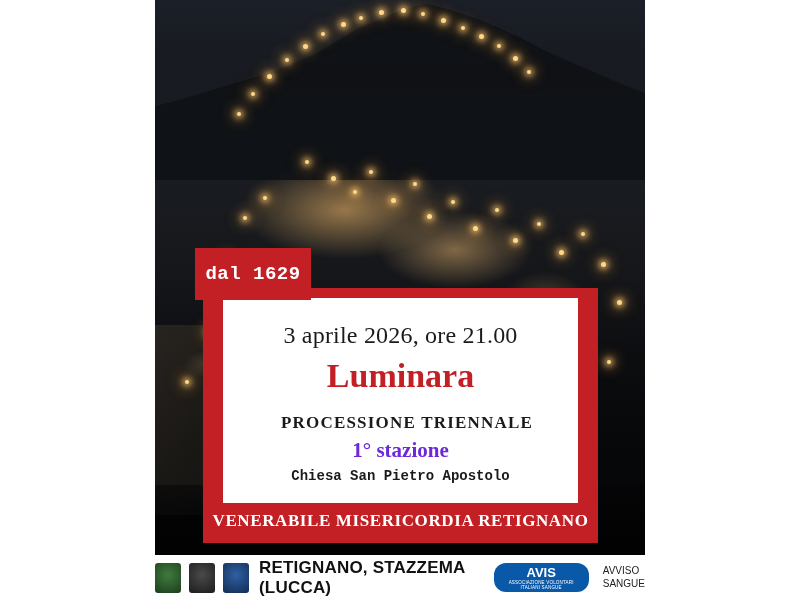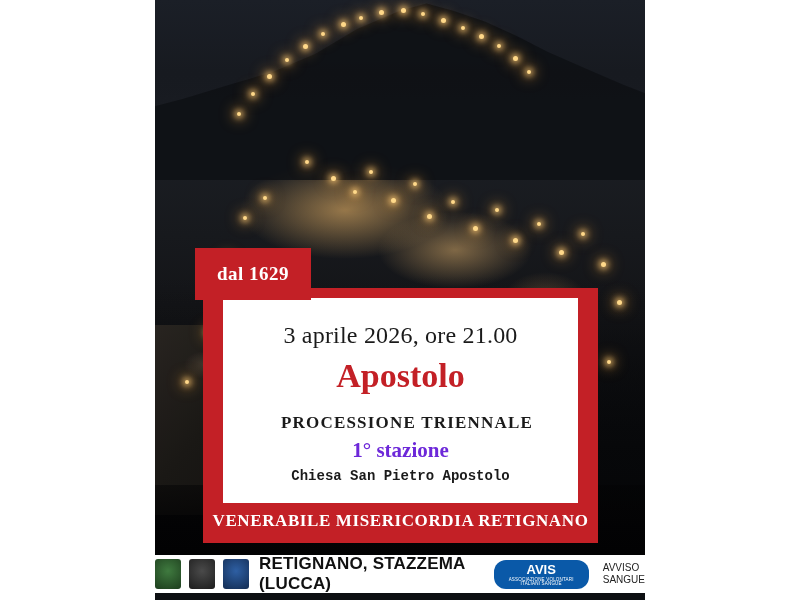--- a/index.html
+++ b/index.html
@@ -110,21 +110,21 @@
     width: 116px;
     height: 52px;
     background: #c32026;
     display: flex;
     align-items: center;
     justify-content: center;
     z-index: 5;
   }
   .badge span {
     color: #ffffff;
-    font-family: Liberation Serif, serif;
+    font-family: Liberation Mono, monospace;
     font-weight: bold;
     font-size: 19px;
     letter-spacing: 0.5px;
   }
 
   
   .red-panel {
     position: absolute;
     left: 48px;
     top: 288px;
@@ -200,21 +200,21 @@
     font-size: 17px;
     letter-spacing: 0.6px;
   }
 
   
   .footer {
     position: absolute;
     left: 155px;
     top: 555px;
     width: 490px;
-    height: 38px;
+    height: 45px;
     background: #ffffff;
     display: flex;
     align-items: center;
     gap: 8px;
   }
 
   .crest {
     width: 26px;
     height: 30px;
     border-radius: 3px;
@@ -331,21 +331,21 @@
     </div>
 
     <div class="badge">
       <span>dal 1629</span>
     </div>
 
     <div class="red-panel">
       <div class="white-card">
         <div class="date-line">3 aprile 2026, ore 21.00</div>
         <div class="title-main">
-          <div>Apostolo</div>
+          <div>Luminara</div>
         </div>
         <div class="sub-proc">PROCESSIONE TRIENNALE</div>
         <div class="sub-station">1° stazione</div>
         <div class="sub-church">Chiesa San Pietro Apostolo</div>
       </div>
       <div class="org-line">VENERABILE MISERICORDIA RETIGNANO</div>
     </div>
 
   </div>
 

